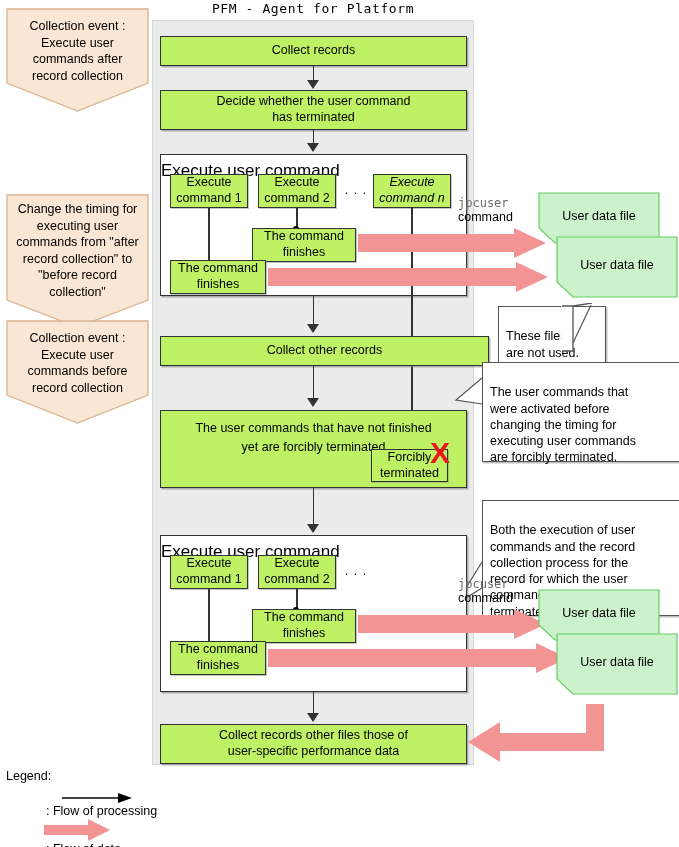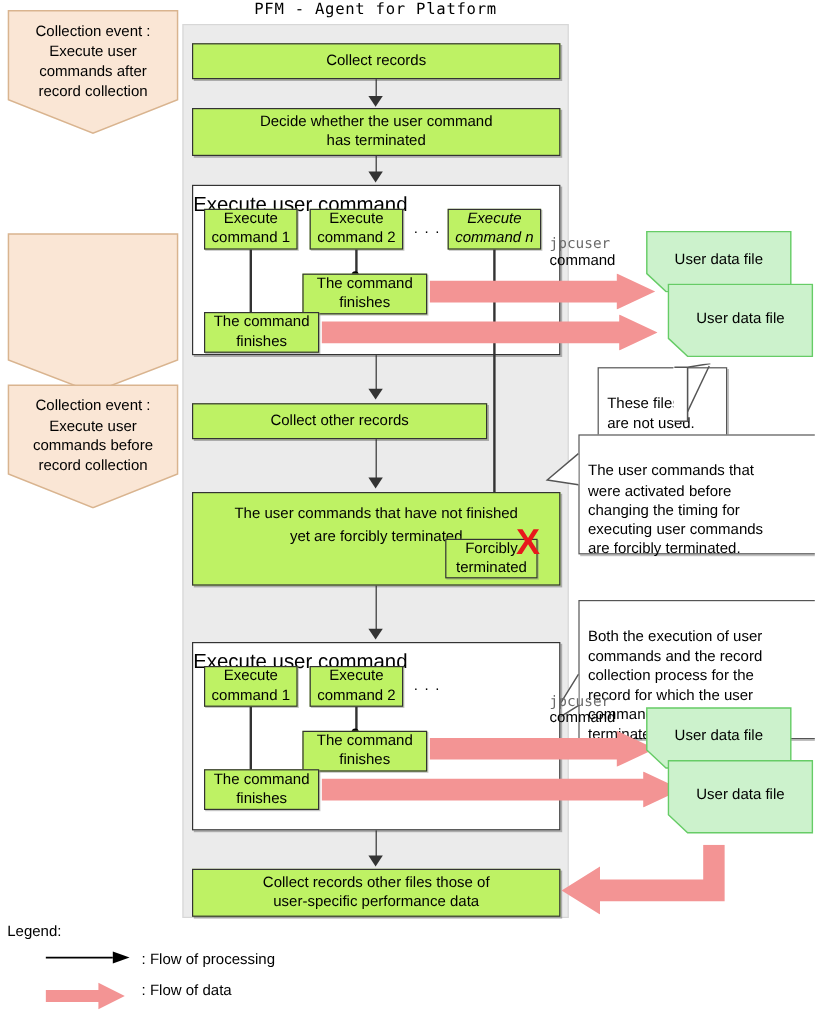--- a/index.html
+++ b/index.html
@@ -80,21 +80,21 @@
   .jpcuser .mono{
     font-family:"DejaVu Sans Mono","Liberation Mono",monospace;
     font-size:12px;letter-spacing:0;
     color:#6b6b6b;
     display:block;
   }
   .jpcuser .cmd{display:block;font-size:12.5px;color:#000;}
 
   
   #legend-title{left:6px;top:769px;font-size:12.5px;}
-  .legend-row{display:flex;}
+  .legend-row{display:flex;align-items:center;flex-direction:column;}
   .legend-label{margin-left:8px;font-size:12.5px;}
 
   .xmark{
     position:absolute;
     color:#e8181c;font-weight:bold;
     font-family:"Liberation Sans",sans-serif;
   }
 </style>
 </head>
 <body>
@@ -110,20 +110,26 @@
   <div class="evt-text" style="left:4px;top:10px;width:135px;white-space:pre-line;"><span>Collection event :
 Execute user
 commands after
 record collection</span></div>
 </div>
 
 <div class="abs" style="left:6px;top:194px;width:143px;height:134px;">
   <svg width="143" height="134" viewBox="0 0 143 134">
     <polygon points="1,1 142,1 142,106 71.5,133 1,106" fill="#fae6d5" stroke="#d9b48f" stroke-width="1.3"></polygon>
   </svg>
+  <div class="evt-text" style="left:3px;top:7px;width:137px;white-space:pre-line;"><span>Change the timing for
+executing user
+commands from "after
+record collection" to
+"before record
+collection"</span></div>
 </div>
 
 <div class="abs" style="left:6px;top:320px;width:143px;height:104px;">
   <svg width="143" height="104" viewBox="0 0 143 104">
     <polygon points="1,1 142,1 142,75 71.5,103 1,75" fill="#fae6d5" stroke="#d9b48f" stroke-width="1.3"></polygon>
   </svg>
   <div class="evt-text" style="left:4px;top:10px;width:135px;white-space:pre-line;"><span>Collection event :
 Execute user
 commands before
 record collection</span></div>
@@ -213,21 +219,21 @@
   <svg class="abs" style="left:91px;top:-3px;" width="34" height="52">
     <polygon points="0,3 12,3 12,48 0,48" fill="#ffffff" stroke="none"></polygon>
     <path d="M1,3 L12,3 L31,0 M12,3 L12,48 L1,48" fill="none" stroke="#555" stroke-width="1.3"></path>
     <line x1="12" y1="40" x2="30" y2="2" stroke="#555" stroke-width="1.2"></line>
   </svg>
 </div>
 
 <div class="abs vline" style="left:312.5px;top:296px;height:29px;"></div>
 <div class="abs arrowhead" style="left:307px;top:324px;"></div>
 
-<div class="abs pbox" style="left:160px;top:336px;width:246px;height:30px;">
+<div class="abs pbox" style="left:160px;top:336px;width:329px;height:30px;">
   <span>Collect other records</span>
 </div>
 
 <div class="abs vline" style="left:312.5px;top:366px;height:33px;"></div>
 <div class="abs arrowhead" style="left:307px;top:398px;"></div>
 
 <div class="abs pbox" style="left:160px;top:410px;width:307px;height:78px;align-items:flex-start;padding-top:8px;">
   <span style="white-space:pre-line;line-height:1.5;">The user commands that have not finished
 yet are forcibly terminated</span>
 </div>

